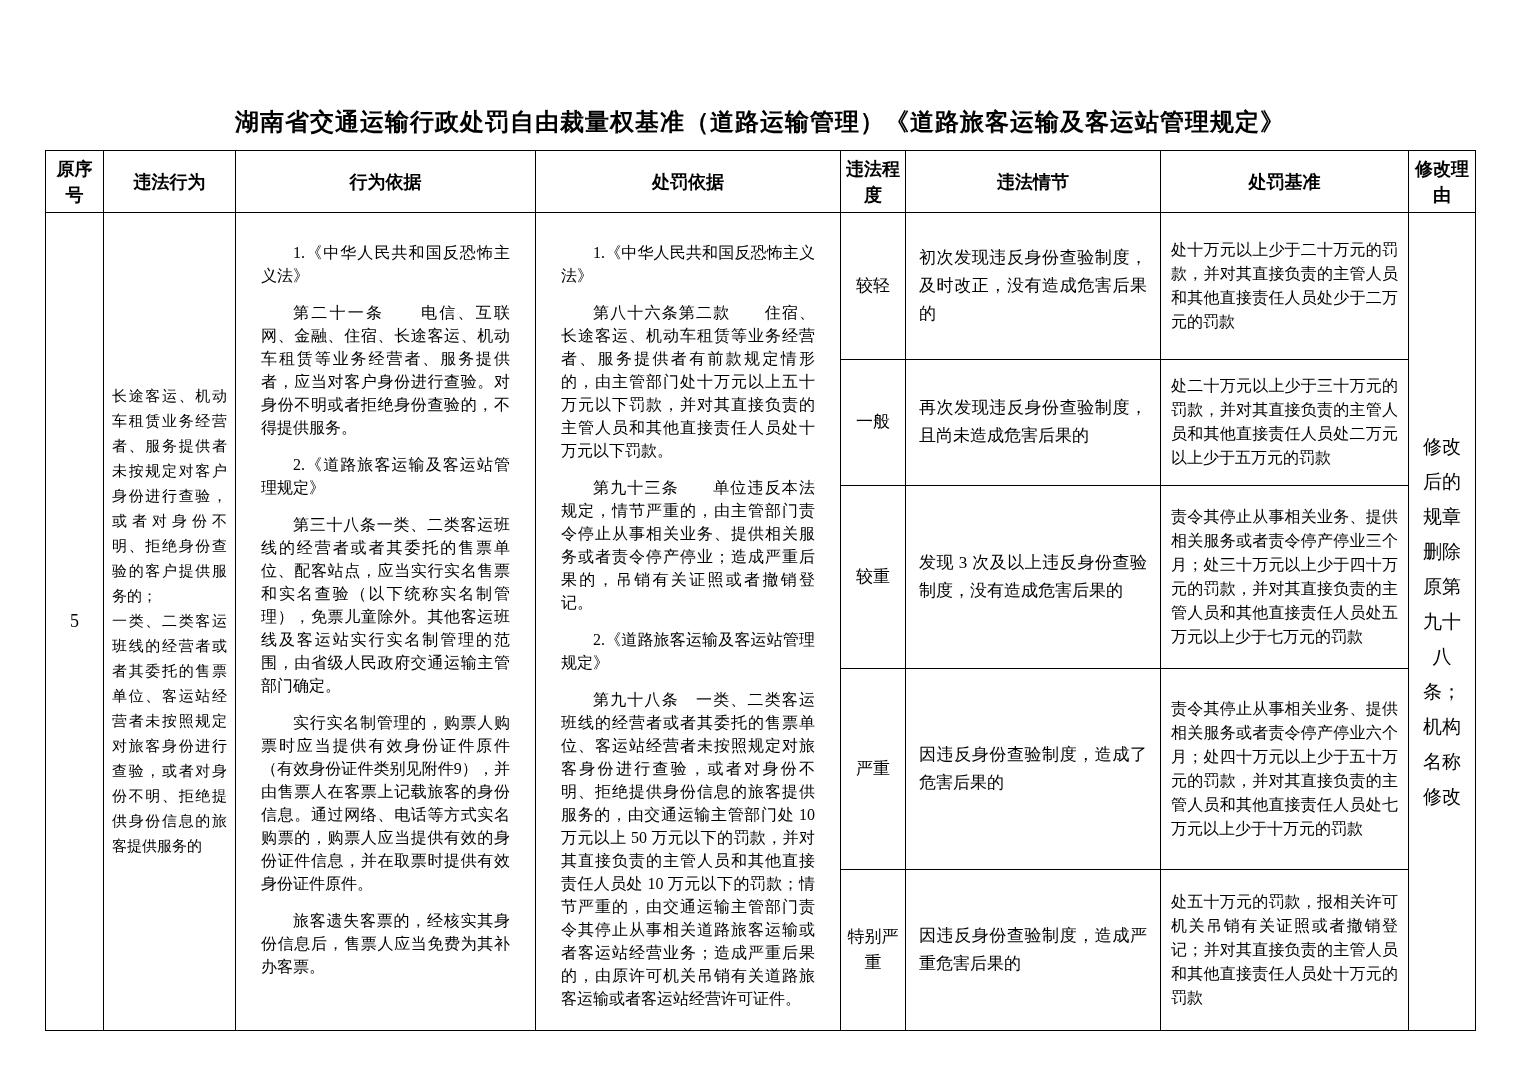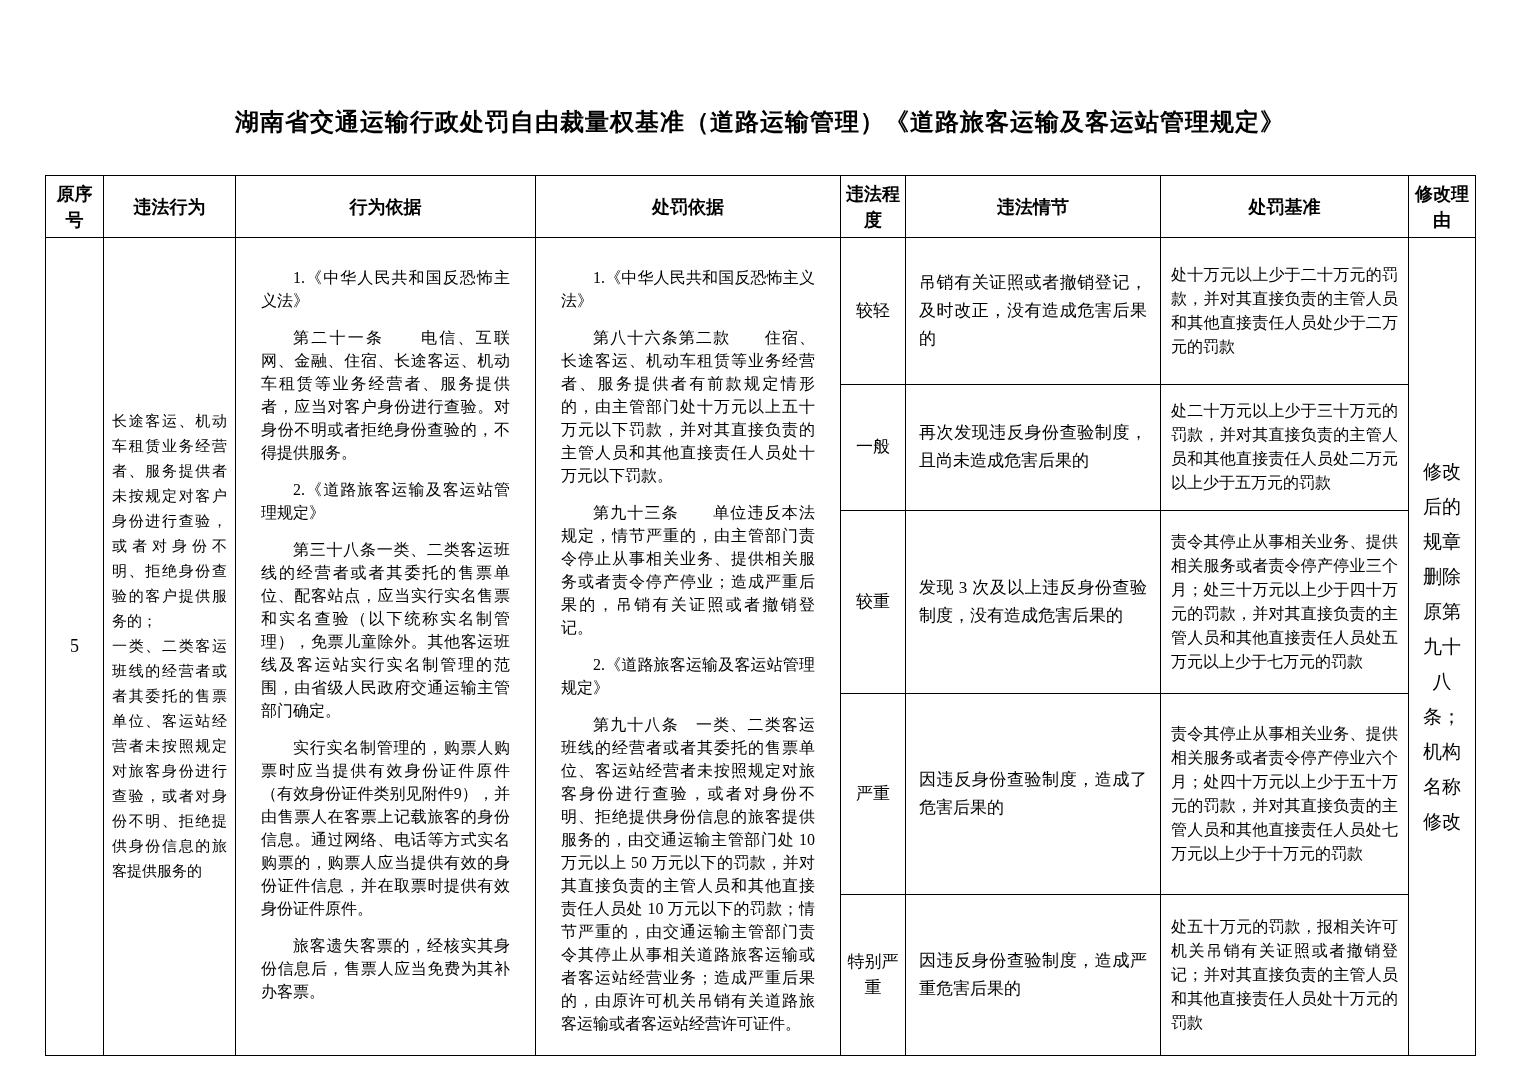--- a/index.html
+++ b/index.html
@@ -9,21 +9,21 @@
     color:#000;
     position:relative;
   }
   .page{position:relative;width:1520px;height:1074px;background:#fff;overflow:hidden;}
   .doc-title{
     position:absolute;left:0;top:106px;width:1520px;
     text-align:center;font-size:24px;font-weight:bold;
     letter-spacing:1px;margin:0;
   }
   table.penalty{
-    position:absolute;left:45px;top:175px;
+    position:absolute;left:45px;top:150px;
     width:1430px;border-collapse:collapse;table-layout:fixed;
   }
   .penalty th,.penalty td{border:1px solid #000;overflow:hidden;}
   .penalty th{
     font-weight:bold;font-size:18px;line-height:26px;
     text-align:center;vertical-align:middle;padding:0 3px;
   }
   tr.hdr{height:62px;}
   tr.r1{height:132px;}
   tr.r2{height:105px;}
@@ -107,21 +107,21 @@
           <p>旅客遗失客票的，经核实其身份信息后，售票人应当免费为其补办客票。</p>
         </td>
         <td class="c-basis" rowspan="5">
           <p>1.《中华人民共和国反恐怖主义法》</p>
           <p>第八十六条第二款　　住宿、长途客运、机动车租赁等业务经营者、服务提供者有前款规定情形的，由主管部门处十万元以上五十万元以下罚款，并对其直接负责的主管人员和其他直接责任人员处十万元以下罚款。</p>
           <p>第九十三条　　单位违反本法规定，情节严重的，由主管部门责令停止从事相关业务、提供相关服务或者责令停产停业；造成严重后果的，吊销有关证照或者撤销登记。</p>
           <p>2.《道路旅客运输及客运站管理规定》</p>
           <p>第九十八条　一类、二类客运班线的经营者或者其委托的售票单位、客运站经营者未按照规定对旅客身份进行查验，或者对身份不明、拒绝提供身份信息的旅客提供服务的，由交通运输主管部门处 10 万元以上 50 万元以下的罚款，并对其直接负责的主管人员和其他直接责任人员处 10 万元以下的罚款；情节严重的，由交通运输主管部门责令其停止从事相关道路旅客运输或者客运站经营业务；造成严重后果的，由原许可机关吊销有关道路旅客运输或者客运站经营许可证件。</p>
         </td>
         <td class="c-degree">较轻</td>
-        <td class="c-circ">吊销有关证照或者撤销登记，及时改正，没有造成危害后果的</td>
+        <td class="c-circ">初次发现违反身份查验制度，及时改正，没有造成危害后果的</td>
         <td class="c-bench">处十万元以上少于二十万元的罚款，并对其直接负责的主管人员和其他直接责任人员处少于二万元的罚款</td>
         <td class="c-reason" rowspan="5">修改后的规章删除原第九十八条；机构名称修改</td>
       </tr>
       <tr class="r2">
         <td class="c-degree">一般</td>
         <td class="c-circ">再次发现违反身份查验制度，且尚未造成危害后果的</td>
         <td class="c-bench">处二十万元以上少于三十万元的罚款，并对其直接负责的主管人员和其他直接责任人员处二万元以上少于五万元的罚款</td>
       </tr>
       <tr class="r3">
         <td class="c-degree">较重</td>

